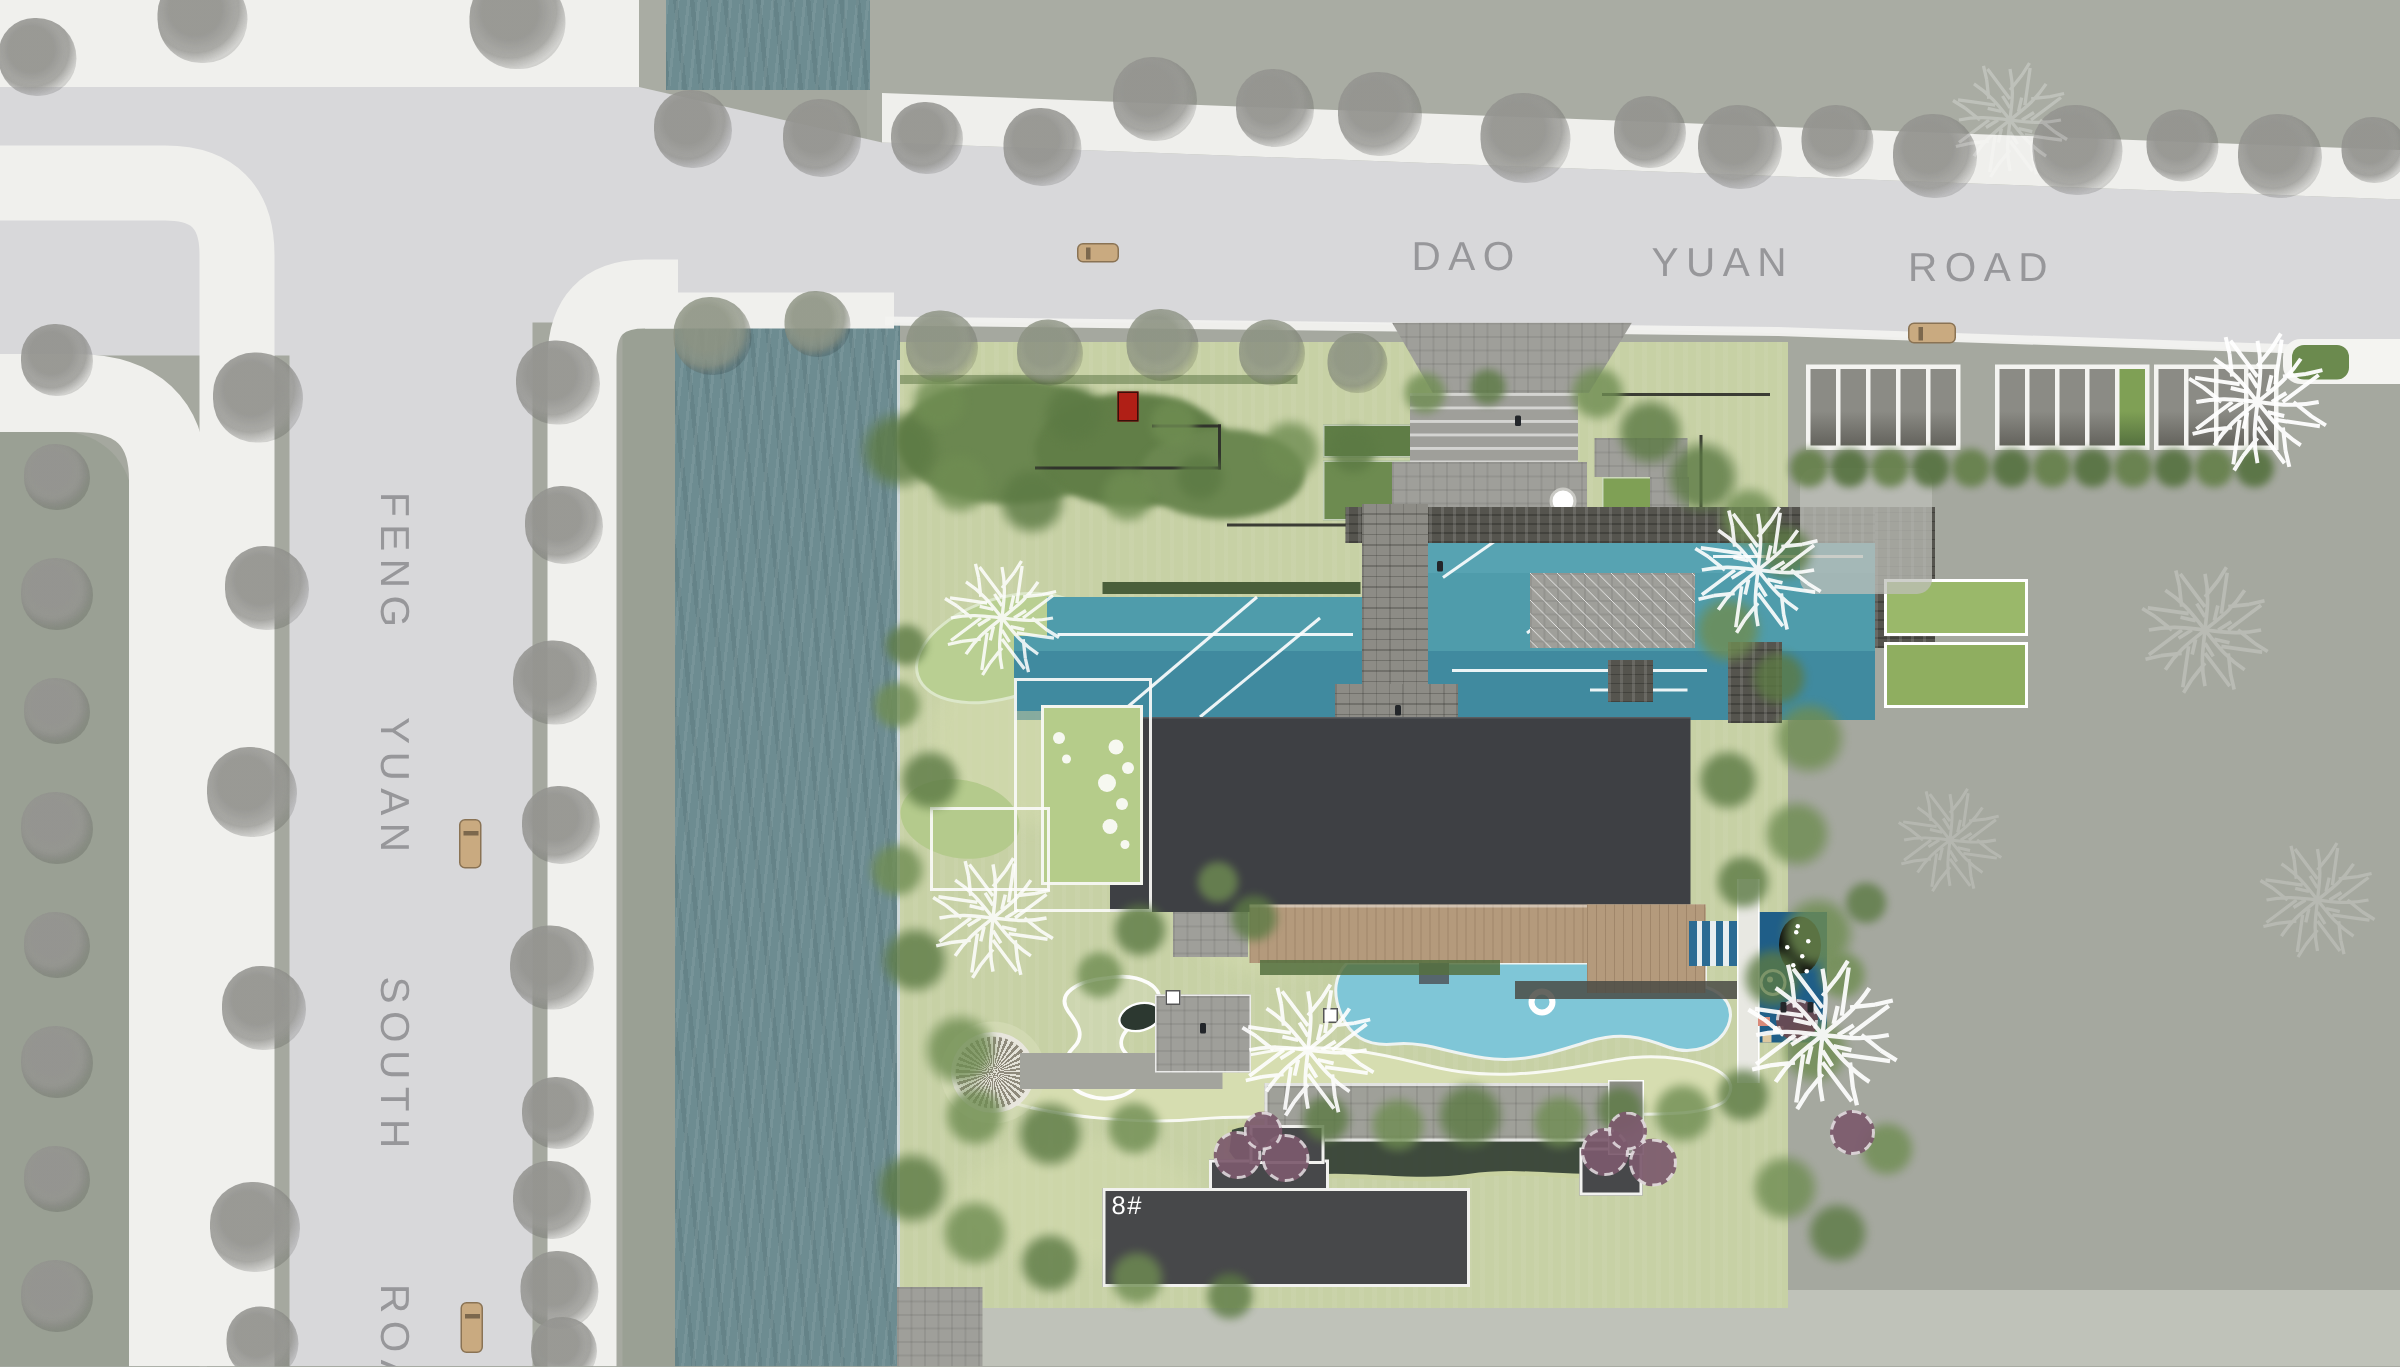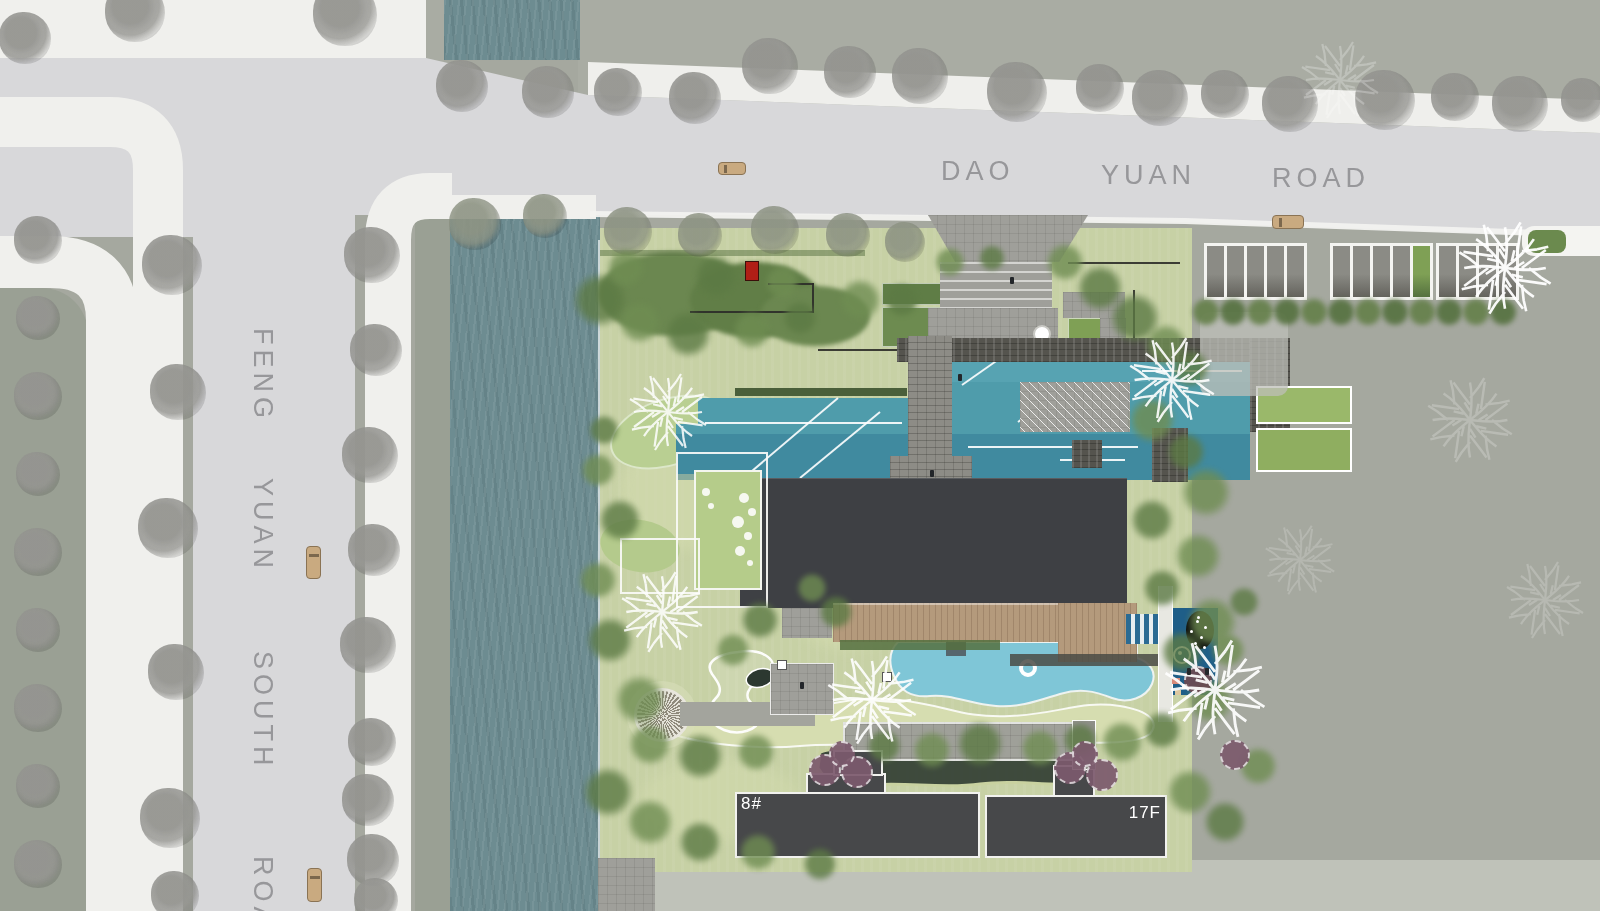--- a/index.html
+++ b/index.html
@@ -249,23 +249,20 @@
   <div class="abs stone-pave noint" style="left:598px;top:858px;width:57px;height:53px;z-index:8;"></div>
   <div class="abs noint" style="left:1072px;top:720px;width:22px;height:48px;background:#8f8f89;border:1px solid #fff;z-index:9;"></div>
   <div class="abs noint" style="left:777px;top:660px;width:8px;height:8px;background:#fff;border:1px solid #555;z-index:9;"></div>
   <div class="abs noint" style="left:882px;top:672px;width:8px;height:8px;background:#fff;border:1px solid #555;z-index:9;"></div>
 
   <div class="abs bldg noint" style="left:735px;top:792px;width:245px;height:66px;z-index:8;">
     <span class="bldg-label abs" style="left:4px;top:0px;">8#</span>
   </div>
   <div class="abs bldg noint" style="left:806px;top:773px;width:80px;height:21px;z-index:8;"></div>
   <div class="abs bldg noint" style="left:833px;top:750px;width:50px;height:26px;z-index:8;"></div>
-  <div class="abs bldg noint" style="left:985px;top:795px;width:182px;height:63px;z-index:8;">
-    <span class="bldg-label abs" style="right:4px;top:6px;">17F</span>
-  </div>
   <div class="abs bldg noint" style="left:1053px;top:765px;width:42px;height:32px;z-index:8;"></div>
 
   <div class="abs noint" id="parking-row" style="left:0;top:0;width:1600px;height:911px;z-index:8;">
       <div class="abs noint stall-group" style="left: 1204px; top: 243px; width: 103px; height: 57px;">
         <div class="stall"></div>
         <div class="stall"></div>
         <div class="stall"></div>
         <div class="stall"></div>
         <div class="stall"></div>
       </div>

